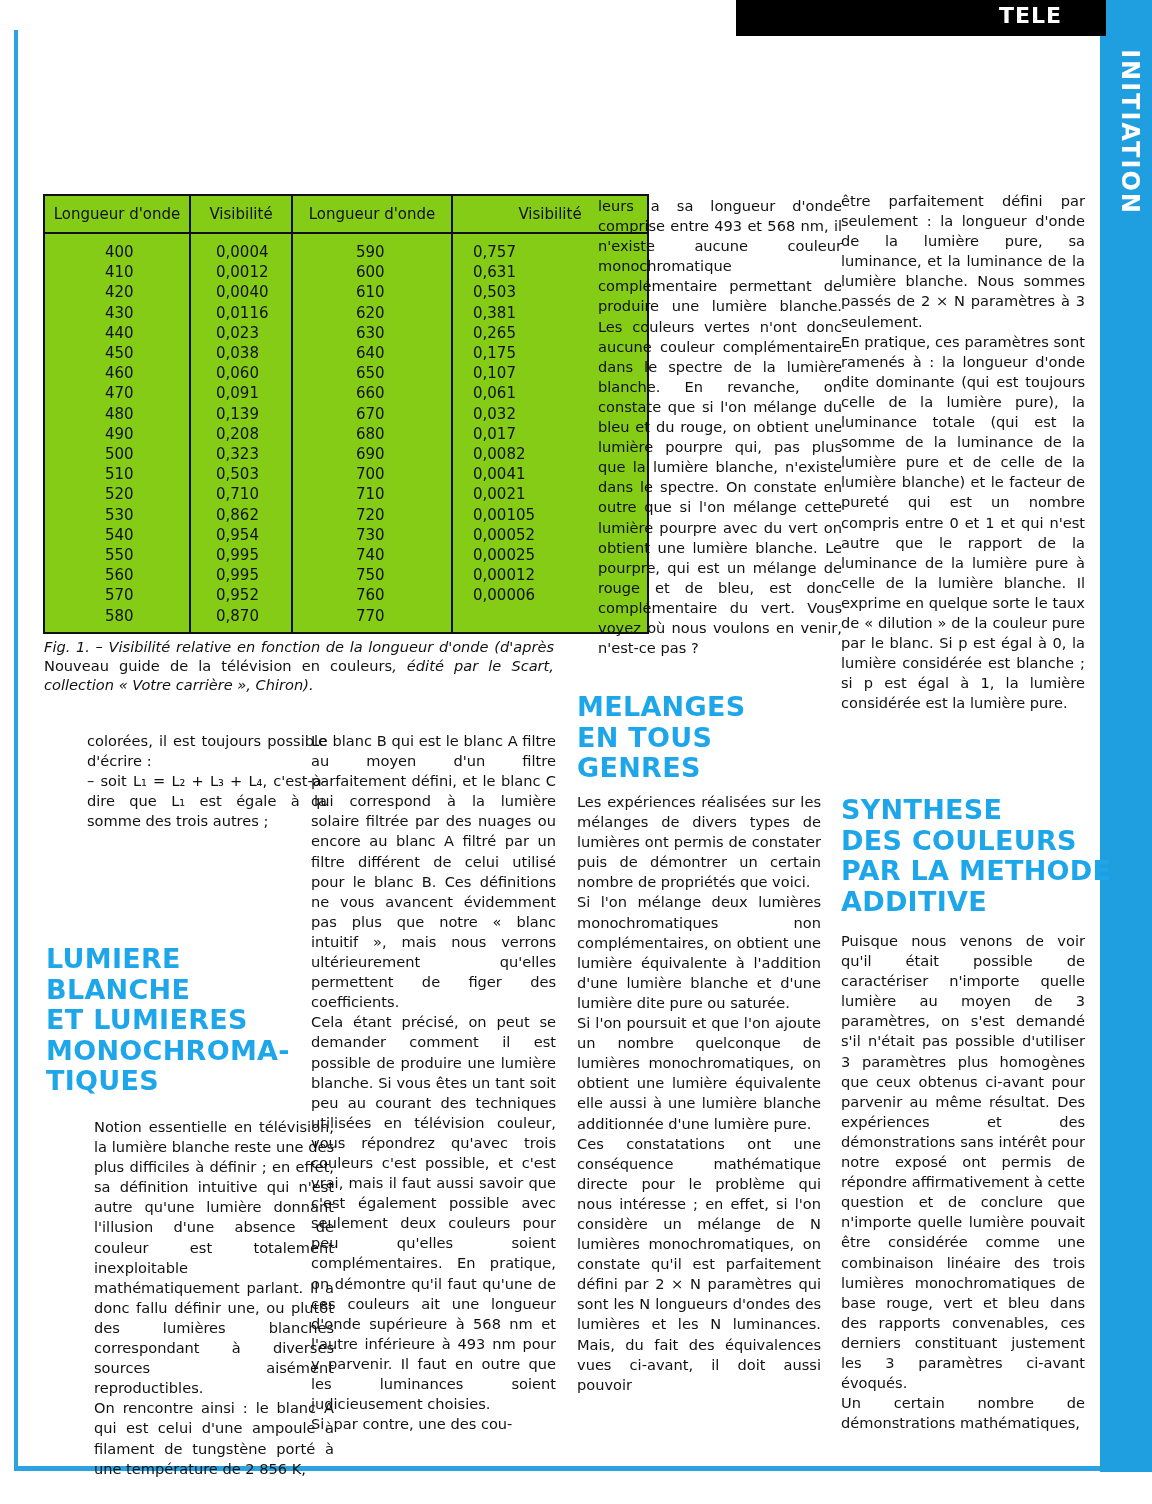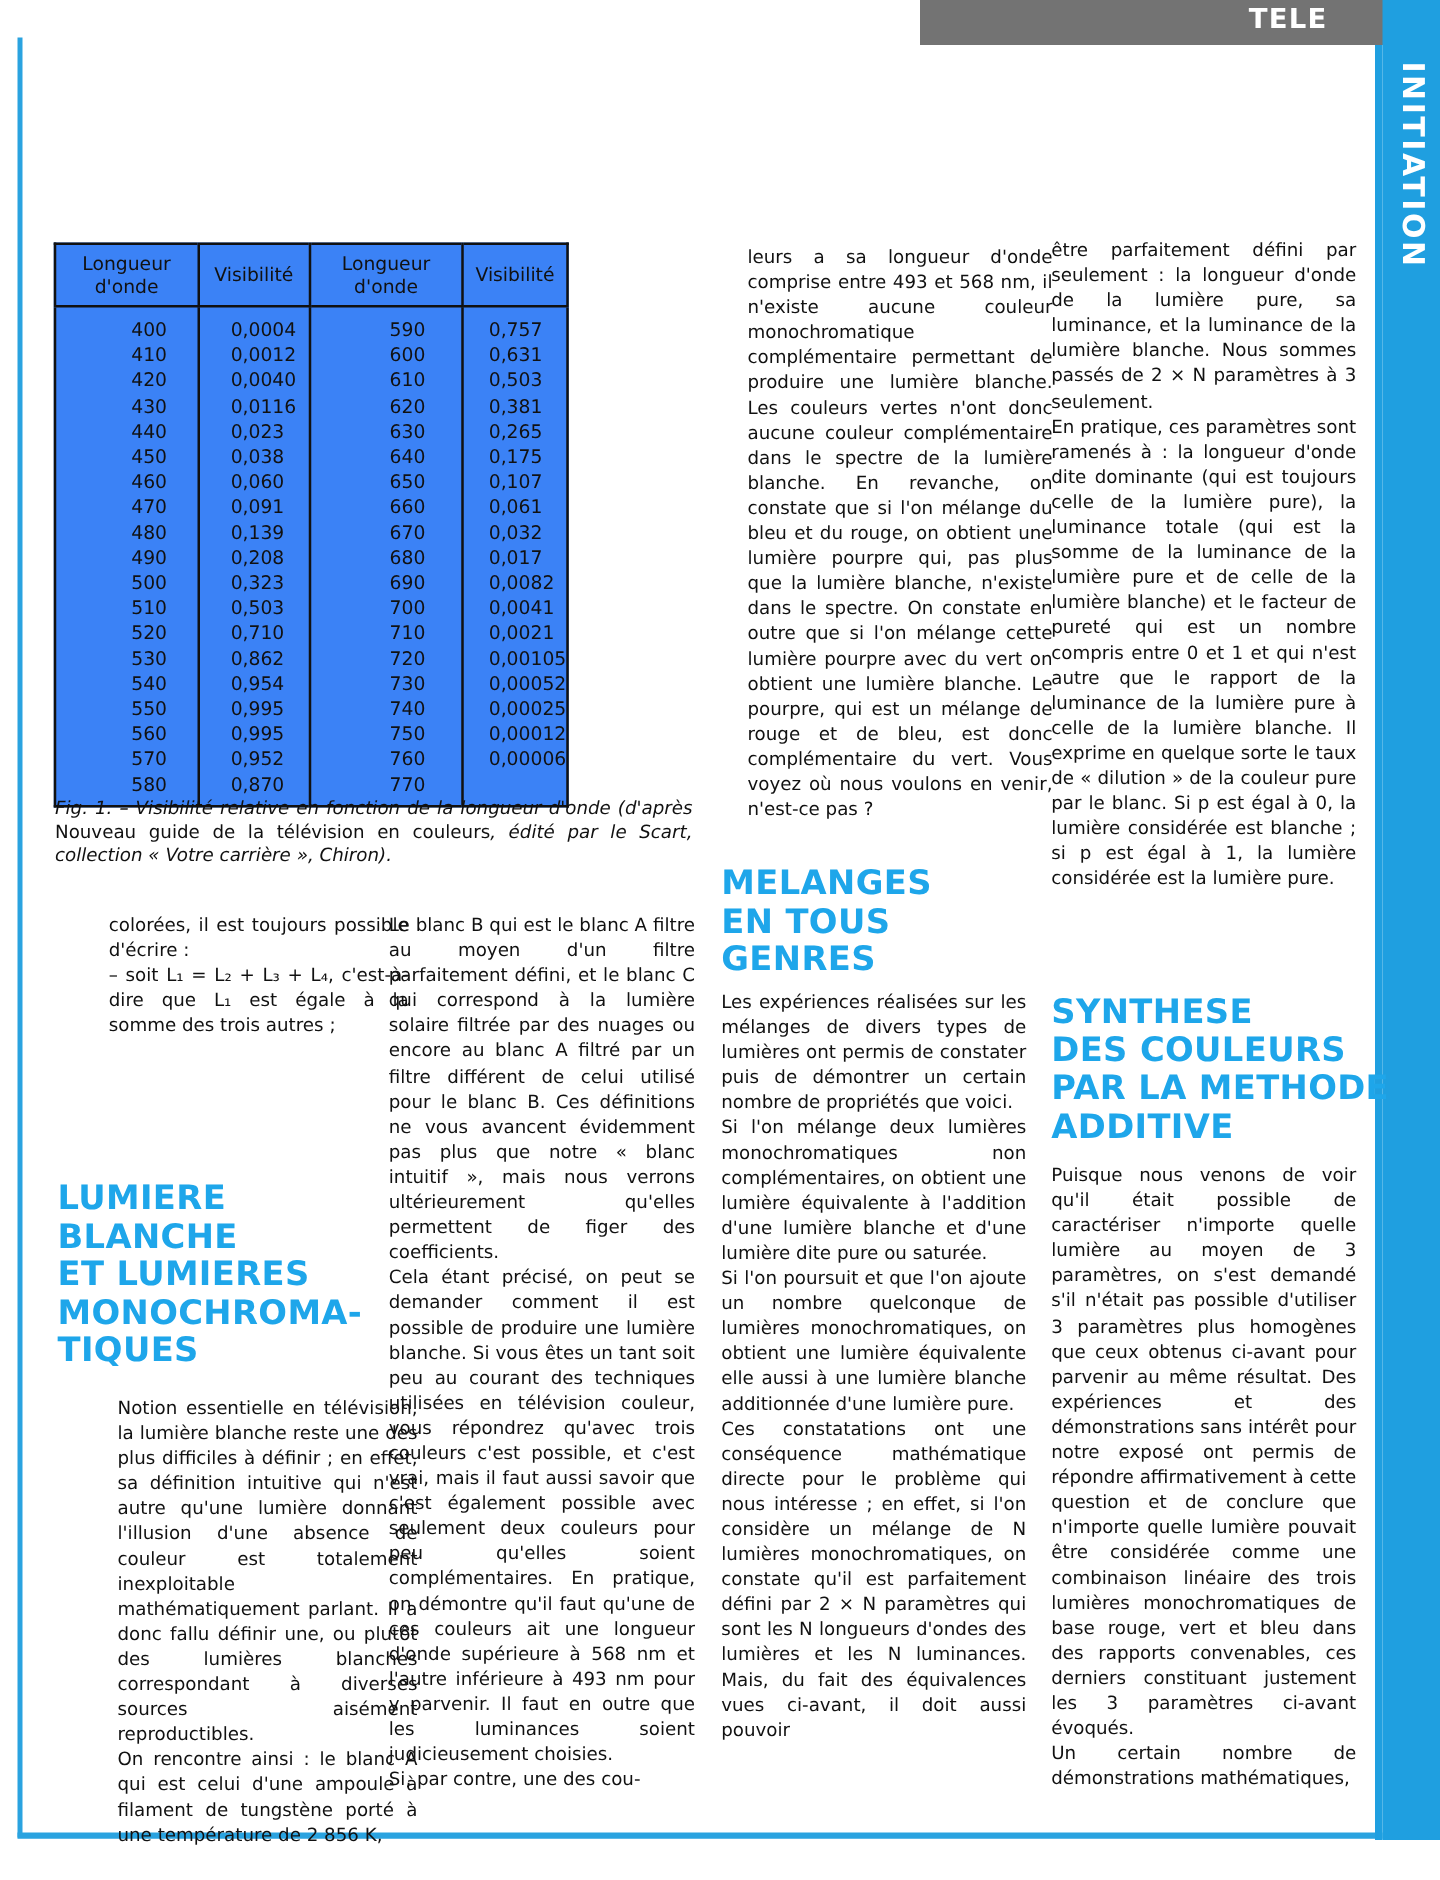--- a/index.html
+++ b/index.html
@@ -3,32 +3,32 @@
 <meta charset="utf-8">
 <style>
   html, body { margin: 0; padding: 0; }
   body {
     width: 1152px; height: 1504px; position: relative; overflow: hidden;
     background: #ffffff; font-family: "DejaVu Sans", sans-serif; color: #111;
   }
   
   .frame-left { position: absolute; left: 14px; top: 30px; width: 4px; height: 1440px; background: #2aa3e0; }
   .frame-bottom { position: absolute; left: 14px; top: 1466px; width: 1092px; height: 5px; background: #2aa3e0; }
-  .top-bar { position: absolute; left: 736px; top: 0; width: 416px; height: 36px; background: #737373; }
+  .top-bar { position: absolute; left: 736px; top: 0; width: 416px; height: 36px; background: #000000; }
   .top-bar-label { position: absolute; right: 90px; top: 3px; font-family: "DejaVu Sans", sans-serif; font-weight: bold;
     font-size: 22px; letter-spacing: 1px; color: #ffffff; }
   .side-bar { position: absolute; left: 1106px; top: 0; width: 46px; height: 1472px; background: #1f9fe0; }
   .side-bar-bottom { position: absolute; left: 1100px; top: 36px; width: 6px; height: 1436px; background: #1f9fe0; }
   .side-label { position: absolute; left: 1110px; top: 32px; width: 40px; height: 200px; }
   .side-label span { position: absolute; left: 20px; top: 100px; transform: translate(-50%,-50%) rotate(90deg);
     font-weight: bold; font-size: 24px; letter-spacing: 2px; color: #ffffff; white-space: nowrap; }
 
   
-  .vis-table { position: absolute; left: 43px; top: 194px; width: 412px; border-collapse: collapse;
-    background: #3b82f6; border: 2px solid #111; font-size: 15px; }
+  .vis-table { position: absolute; left: 43px; top: 194px; width: 606px; border-collapse: collapse;
+    background: #84cc16; border: 2px solid #111; font-size: 15px; }
   .vis-table th { font-weight: normal; font-size: 15px; padding: 6px 2px; border-right: 2px solid #111; border-bottom: 2px solid #111; height: 24px; }
   .vis-table td { border-right: 2px solid #111; padding: 0; vertical-align: top; }
   .vis-table .col { line-height: 20.2px; padding: 8px 0 6px; text-align: left; }
   .col.wl { padding-left: 60px; }
   .col.vl { padding-left: 25px; }
   .col.wl2 { padding-left: 63px; }
   .col.vl2 { padding-left: 20px; }
   .caption { position: absolute; left: 44px; top: 637px; width: 510px; font-size: 14.6px; line-height: 19px; font-style: italic; text-align: justify; }
   .caption .normal { font-style: normal; }
 

